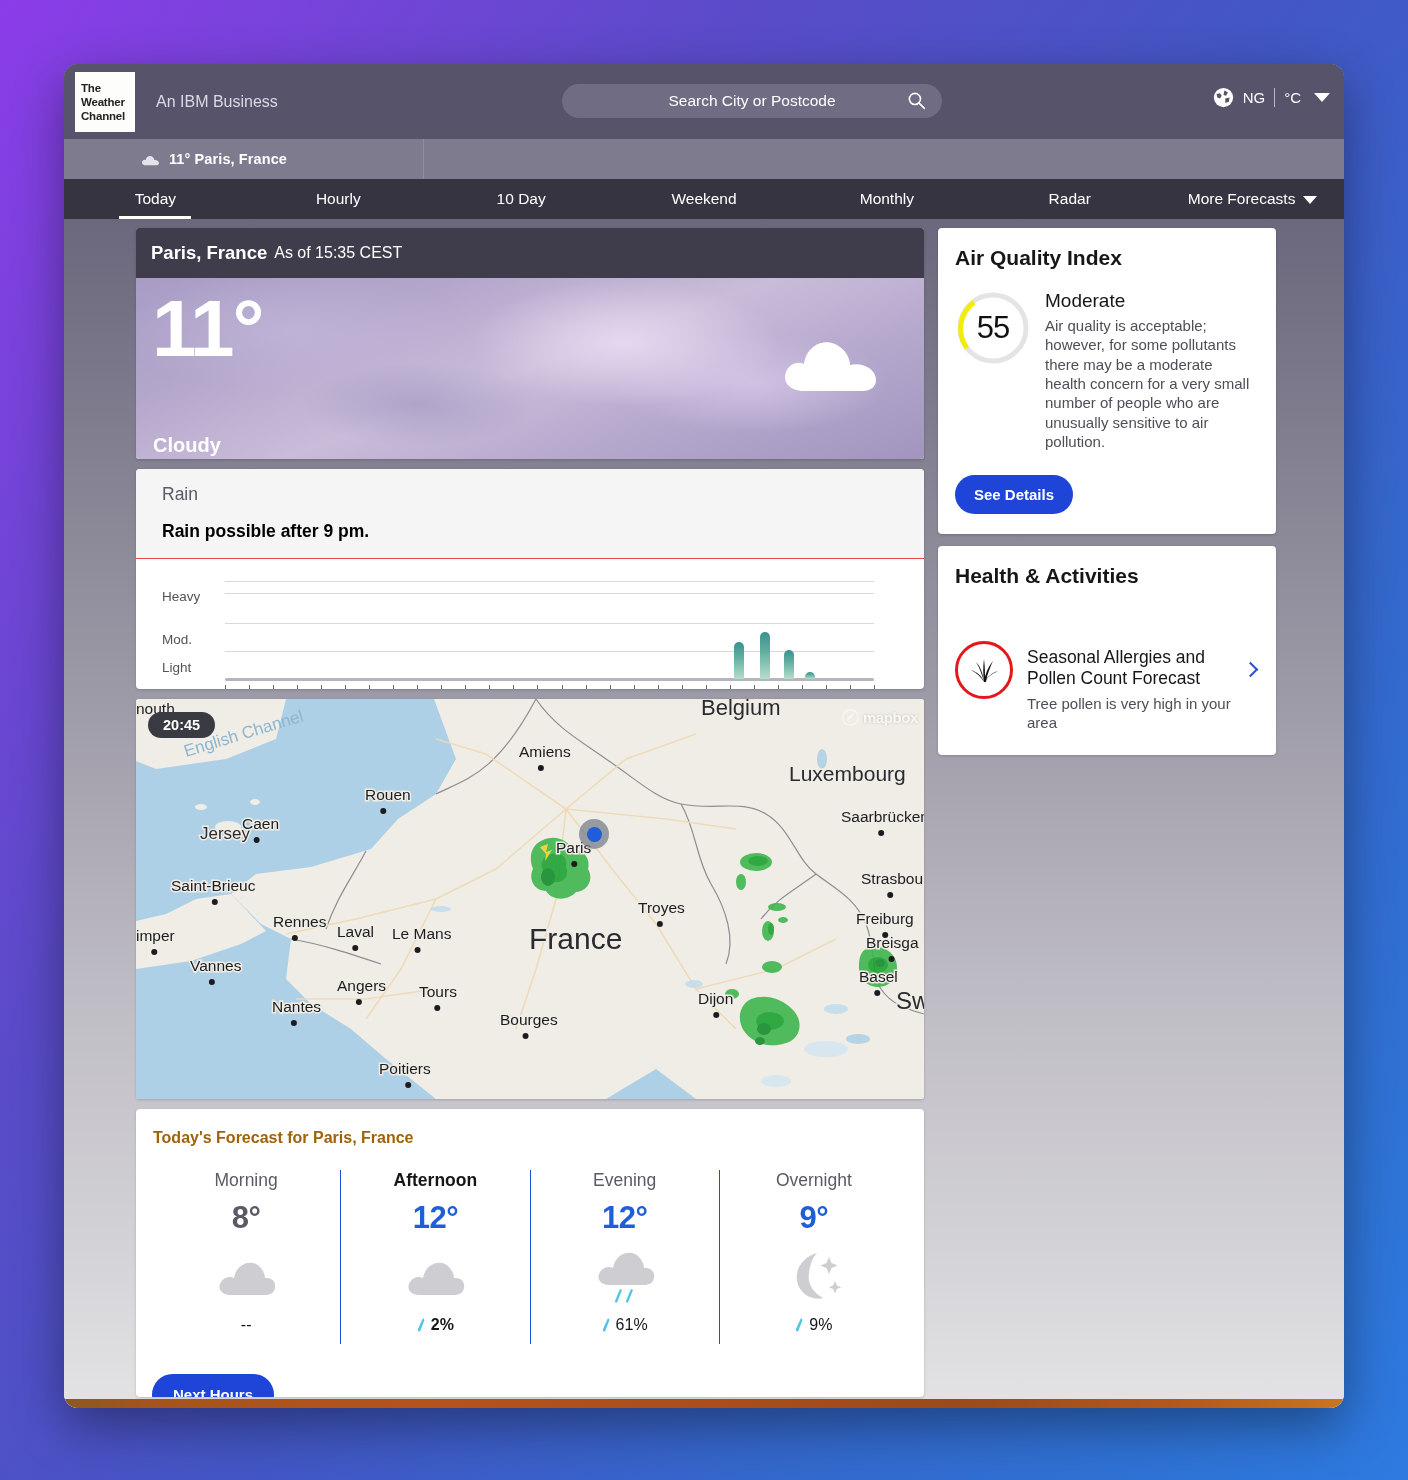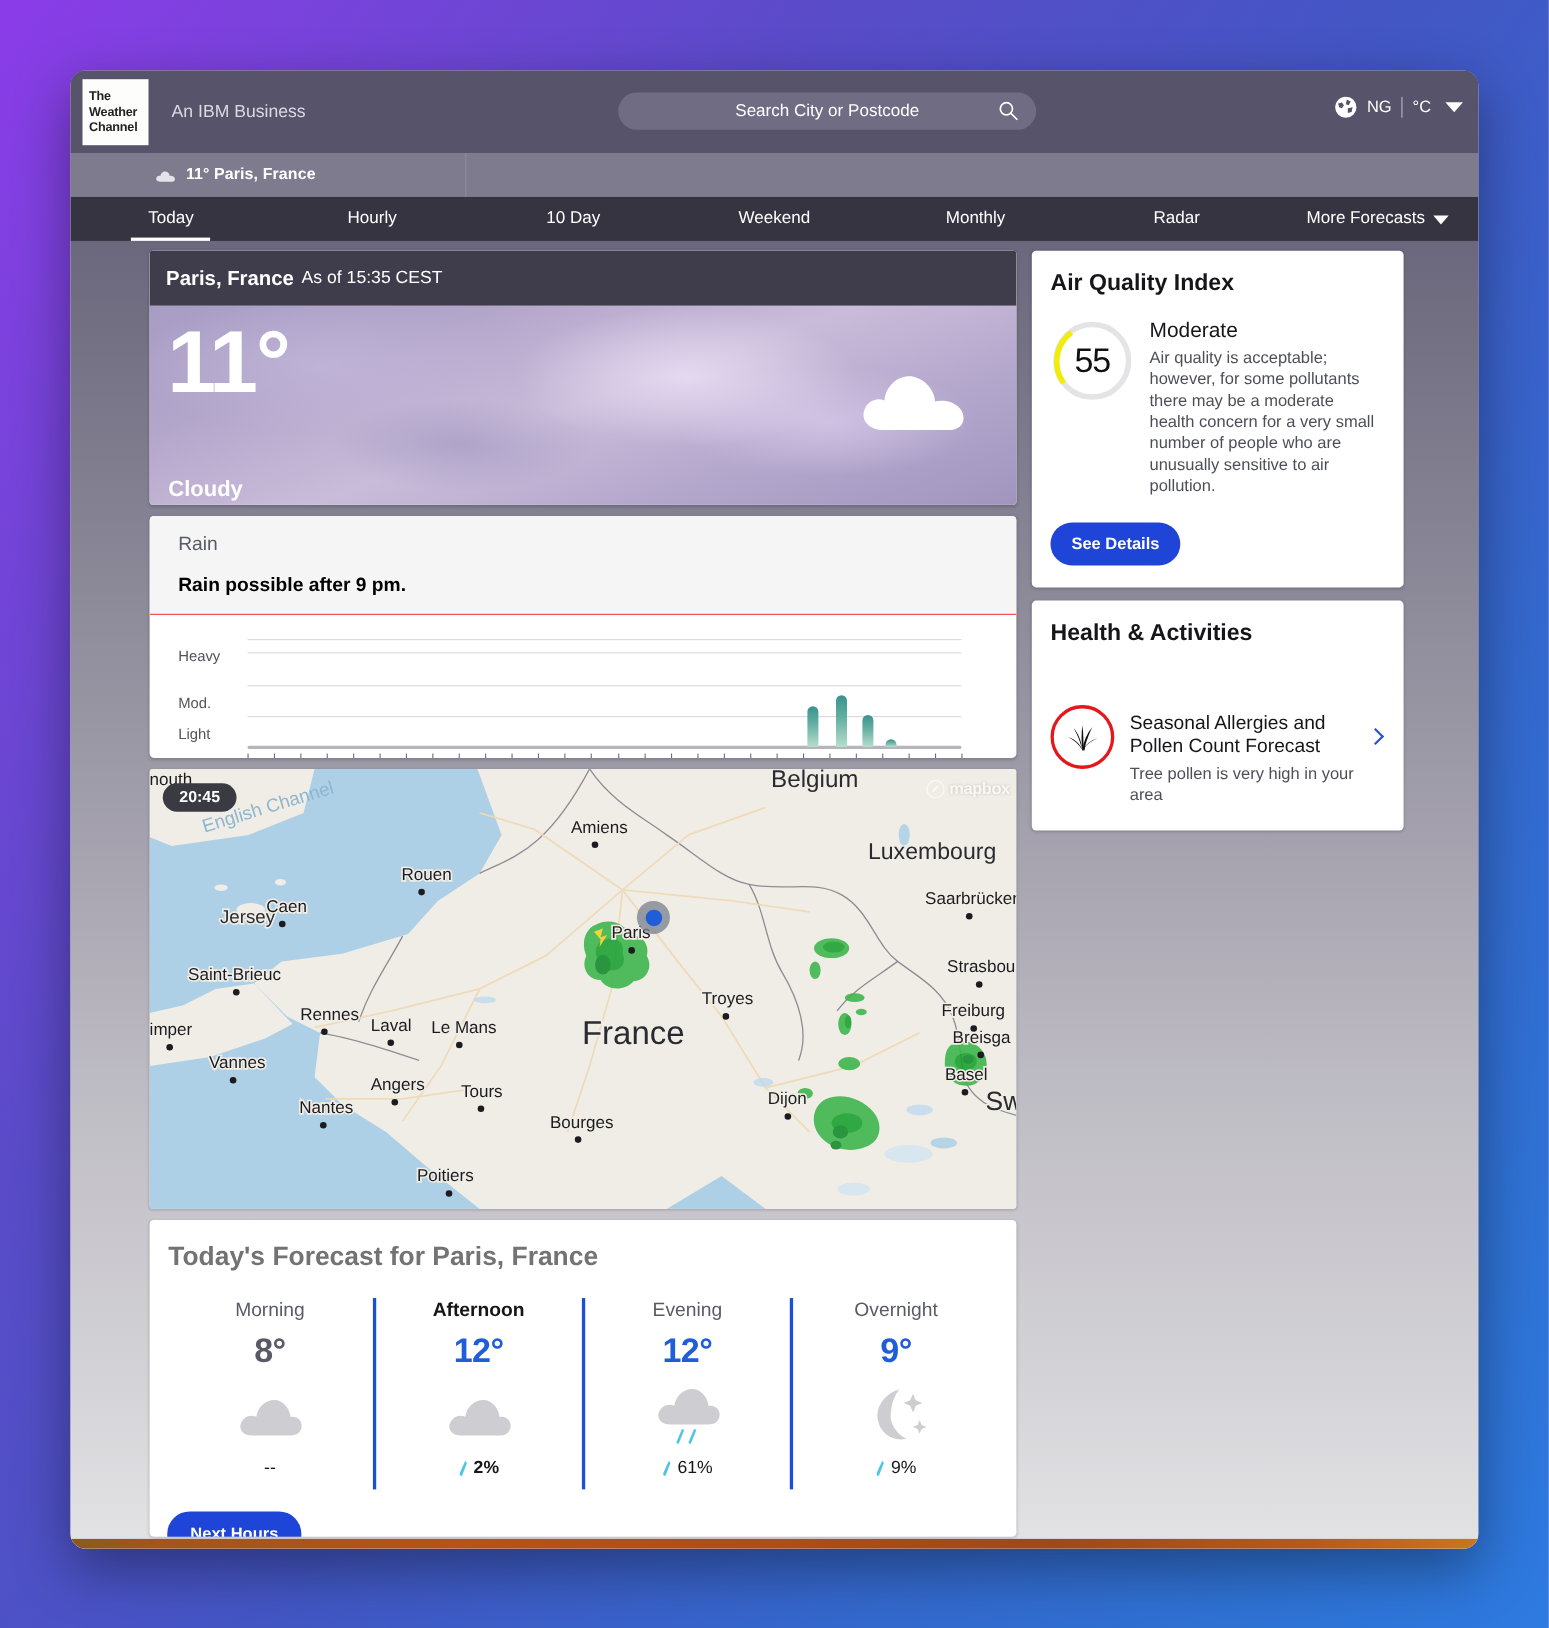--- a/index.html
+++ b/index.html
@@ -390,34 +390,34 @@
 
   
   .forecast-card {
     margin-top: 10px;
     padding: 20px 16px 0 16px;
     height: 288px;
     position: relative;
     overflow: hidden;
   }
   .forecast-title {
-    font-size: 24px;
-    font-weight: bold;
-    color: #737373;
+    font-size: 16px;
+    font-weight: bold;
+    color: #a16207;
     padding-left: 1px;
   }
   .forecast-cols {
     display: flex;
     margin-top: 23px;
   }
   .fc-col {
     flex: 1;
     text-align: center;
     padding-bottom: 10px;
-    border-right: 3px solid #1d4ed8;
+    border-right: 1px solid #1d4ed8;
     position: relative;
   }
   .fc-col:last-child { border-right: none; }
   .fc-label { font-size: 17.5px; color: #5a5a66; }
   .fc-label.bold { font-weight: bold; color: #16161a; }
   .fc-temp {
     font-size: 31px;
     font-weight: bold;
     margin-top: 9px;
     color: #1f5ed8;

